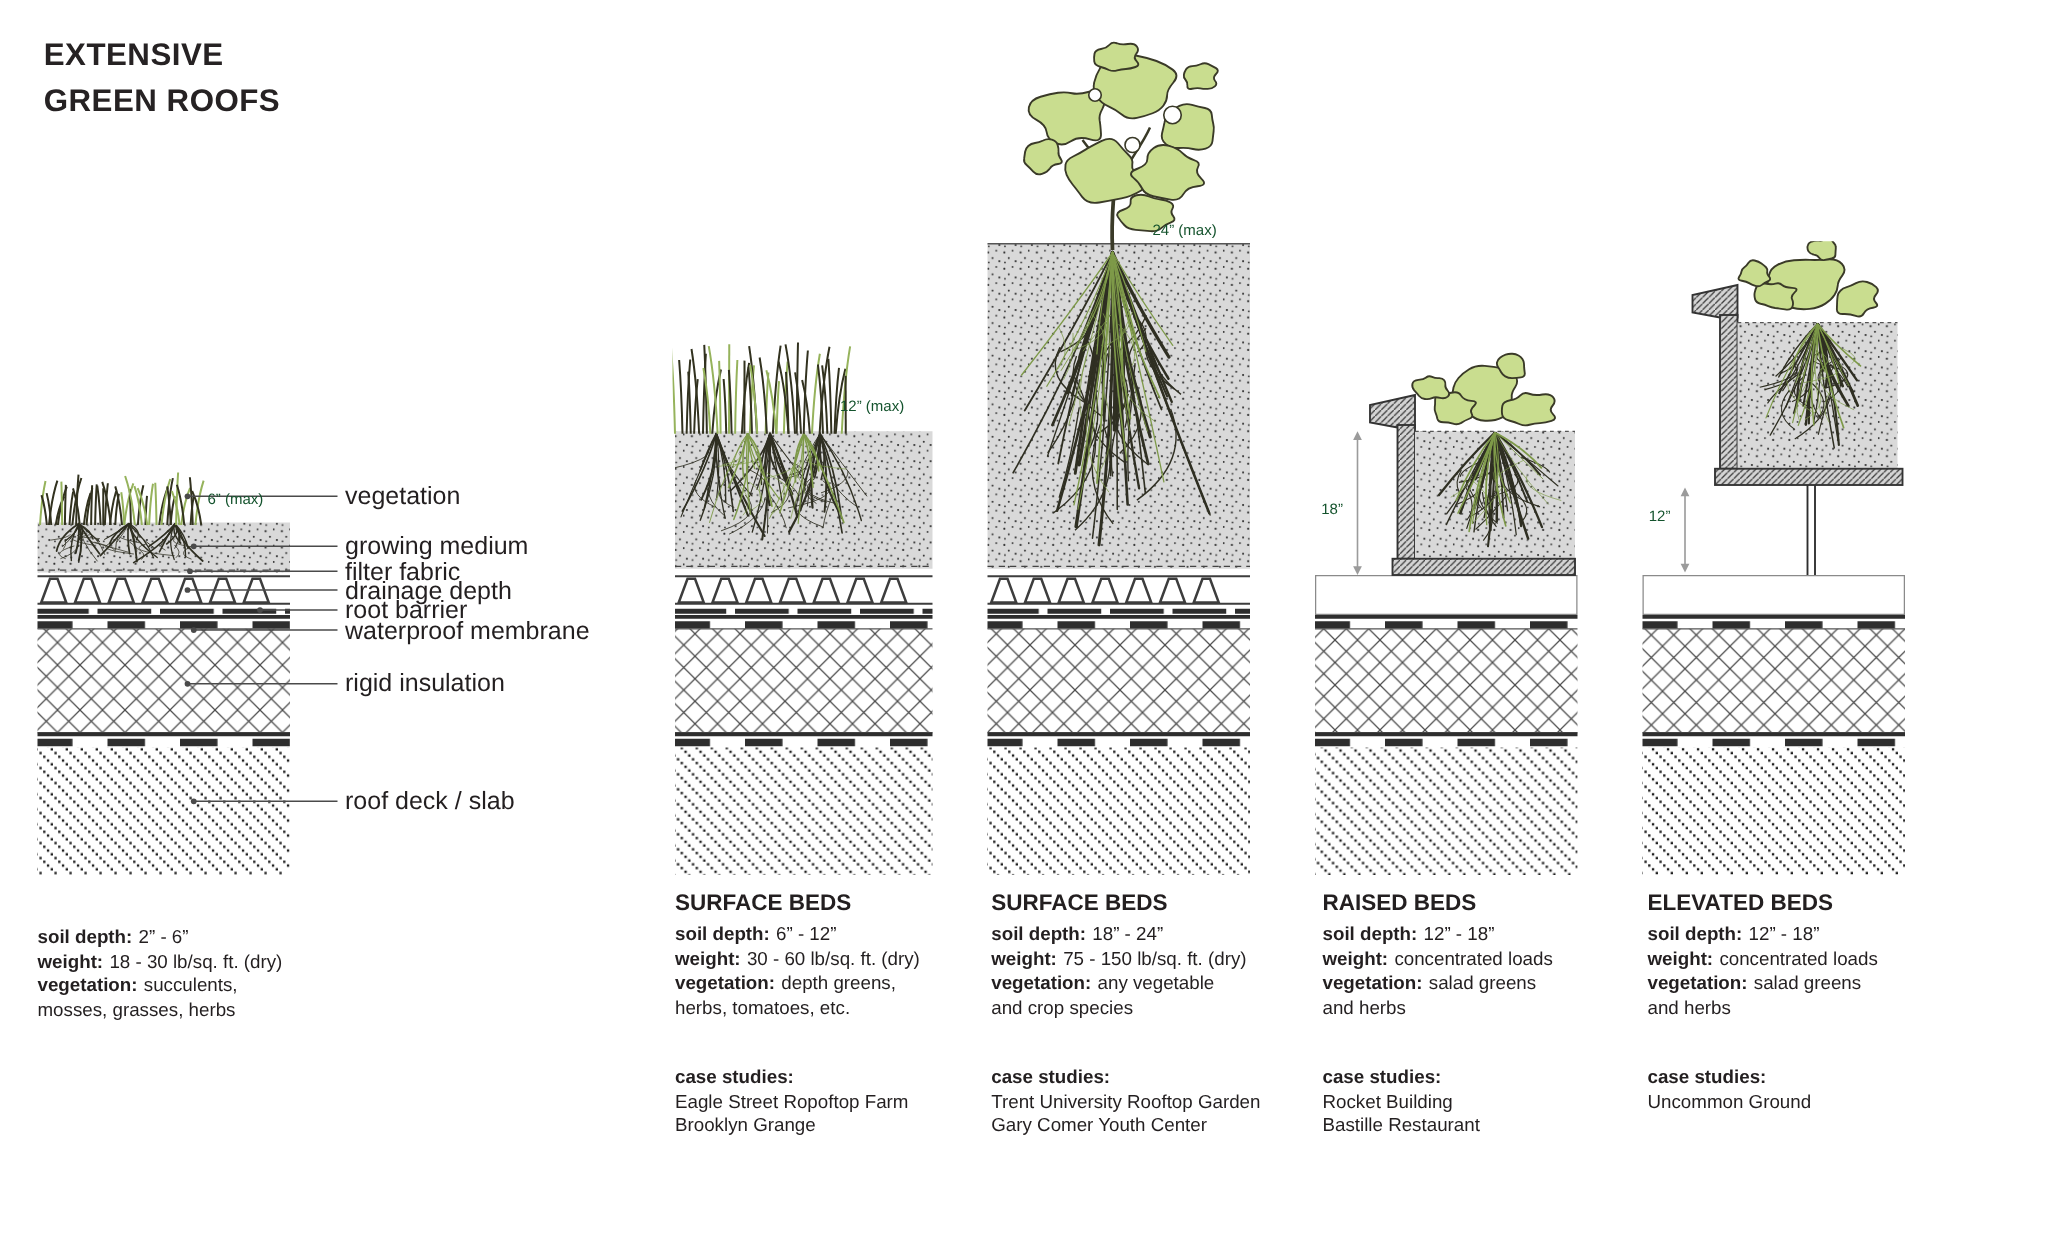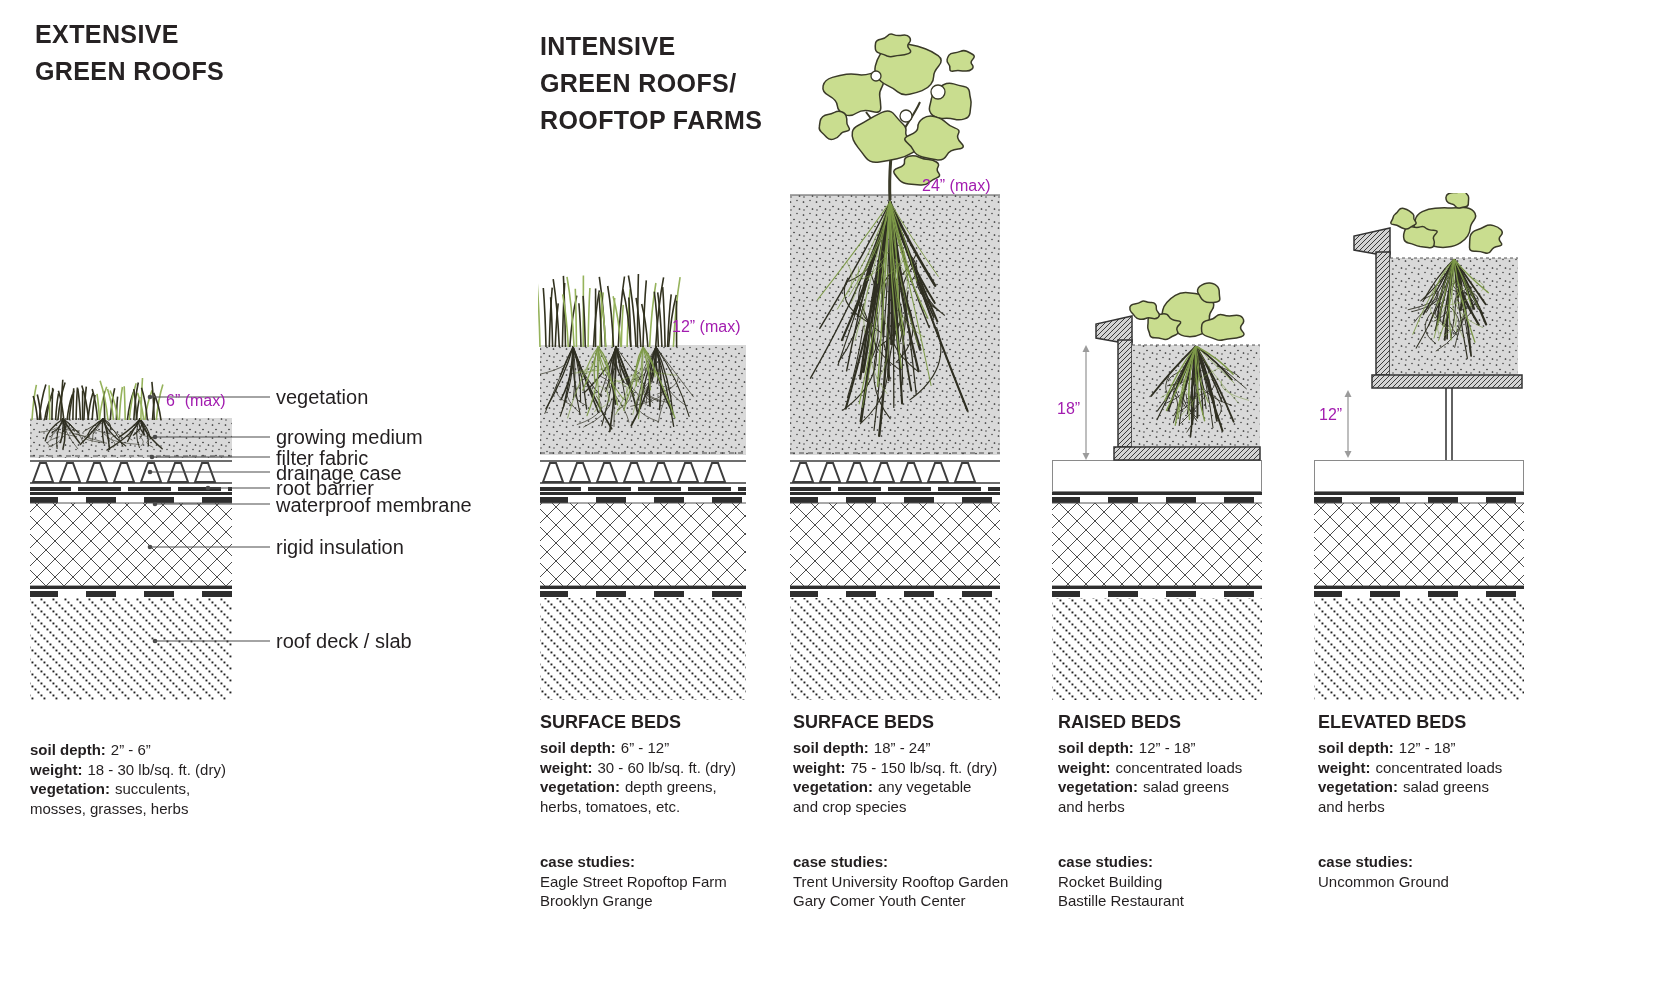--- a/index.html
+++ b/index.html
@@ -2,21 +2,21 @@
 <html><head>
 <meta charset="utf-8">
 <style>
   *{margin:0;padding:0;box-sizing:border-box}
   html,body{background:#fff}
   body{font-family:"Liberation Sans",sans-serif;color:#231f20}
   .canvas{position:relative;width:1653px;height:998px;background:#fff;overflow:hidden}
   .title{position:absolute;font-size:25px;font-weight:bold;line-height:37px;letter-spacing:.4px;color:#262223}
   .draw{position:absolute}
   .llabel{position:absolute;font-size:20px;line-height:18px;white-space:nowrap}
-  .dim{position:absolute;font-size:16px;color:#a21caf;white-space:nowrap}
+  .dim{position:absolute;font-size:12px;color:#14532d;white-space:nowrap}
   .info{position:absolute;font-size:15px;line-height:19.5px;width:260px}
   .heading{position:absolute;font-size:18px;font-weight:bold;white-space:nowrap}
   .lbl{font-weight:bold;margin-right:5px}
   .line{white-space:nowrap}
 </style>
 </head>
 <body>
 
 <div class="canvas">
 
@@ -48,28 +48,23 @@
         <rect width="58" height="6" fill="#fff"></rect>
         <rect width="30" height="6" fill="#2e2e2e"></rect>
       </pattern>
       <pattern id="wallhatch" width="5" height="5" patternUnits="userSpaceOnUse">
         <rect width="5" height="5" fill="#d4d4d4"></rect>
         <path d="M0 5 L5 0" stroke="#3a3a3a" stroke-width="1"></path>
       </pattern>
     </defs>
   </svg>
 
-  <div class="title" style="left:35px;top:16px">
+  <div class="title" style="left:35px;top:26px">
     <div>EXTENSIVE</div>
     <div>GREEN ROOFS</div>
-  </div>
-  <div class="title" style="left:540px;top:28px">
-    <div>INTENSIVE</div>
-    <div>GREEN ROOFS/</div>
-    <div>ROOFTOP FARMS</div>
   </div>
 
   <svg class="draw" style="left:28px;top:370px" width="205" height="332" id="svg-c1">
       <rect x="2" y="48" width="202" height="40" fill="url(#stipple)"></rect>
       <line x1="2" y1="86" x2="204" y2="86" stroke="#444" stroke-width="1" stroke-dasharray="5 4"></line>
       <line x1="2" y1="91" x2="204" y2="91" stroke="#3d3d3d" stroke-width="1.5"></line>
       <line x1="2" y1="113" x2="204" y2="113" stroke="#3d3d3d" stroke-width="1.5"></line>
       <path d="M5 112 L12 93 L18 93 L25 112 Z" fill="none" stroke="#3d3d3d" stroke-width="2"></path>
       <path d="M32 112 L39 93 L45 93 L52 112 Z" fill="none" stroke="#3d3d3d" stroke-width="2"></path>
       <path d="M59 112 L66 93 L72 93 L79 112 Z" fill="none" stroke="#3d3d3d" stroke-width="2"></path>
@@ -709,21 +704,21 @@
       <circle cx="17" cy="119" r="2.3" fill="#4a4a4a"></circle>
       <line x1="12" y1="162" x2="132" y2="162" stroke="#4a4a4a" stroke-width="1.1"></line>
       <circle cx="12" cy="162" r="2.3" fill="#4a4a4a"></circle>
       <line x1="17" y1="256" x2="132" y2="256" stroke="#4a4a4a" stroke-width="1.1"></line>
       <circle cx="17" cy="256" r="2.3" fill="#4a4a4a"></circle>
     </svg>
 
   <div class="llabel" style="left:276px;top:388px">vegetation</div>
   <div class="llabel" style="left:276px;top:428px">growing medium</div>
   <div class="llabel" style="left:276px;top:449px">filter fabric</div>
-  <div class="llabel" style="left:276px;top:464px">drainage case</div>
+  <div class="llabel" style="left:276px;top:464px">drainage depth</div>
   <div class="llabel" style="left:276px;top:479px">root barrier</div>
   <div class="llabel" style="left:276px;top:496px">waterproof membrane</div>
   <div class="llabel" style="left:276px;top:538px">rigid insulation</div>
   <div class="llabel" style="left:276px;top:632px">roof deck / slab</div>
 
   <div class="dim" style="left:166px;top:392px">6” (max)</div>
   <div class="dim" style="left:672px;top:318px">12” (max)</div>
   <div class="dim" style="left:922px;top:177px">24” (max)</div>
   <div class="dim" style="left:1057px;top:400px">18”</div>
   <div class="dim" style="left:1319px;top:406px">12”</div>

